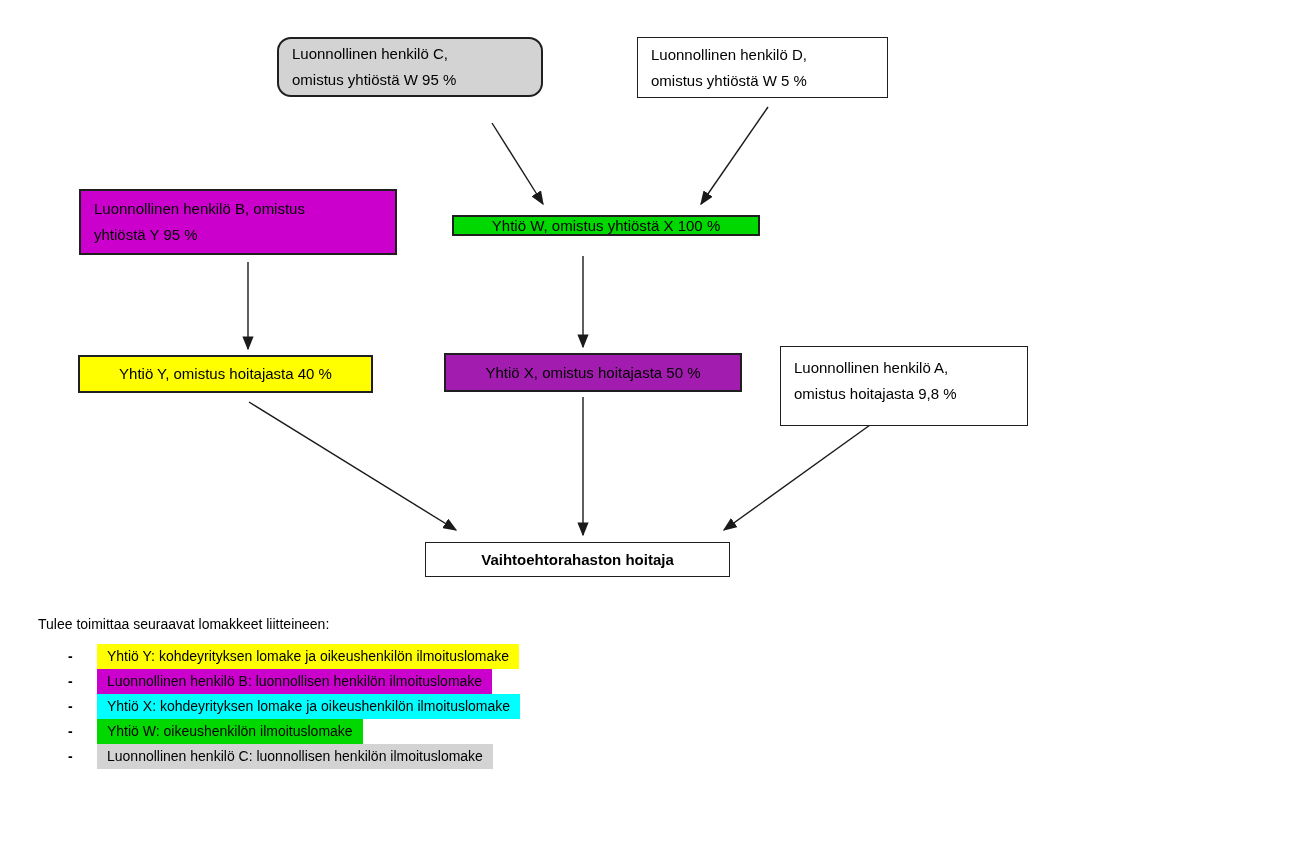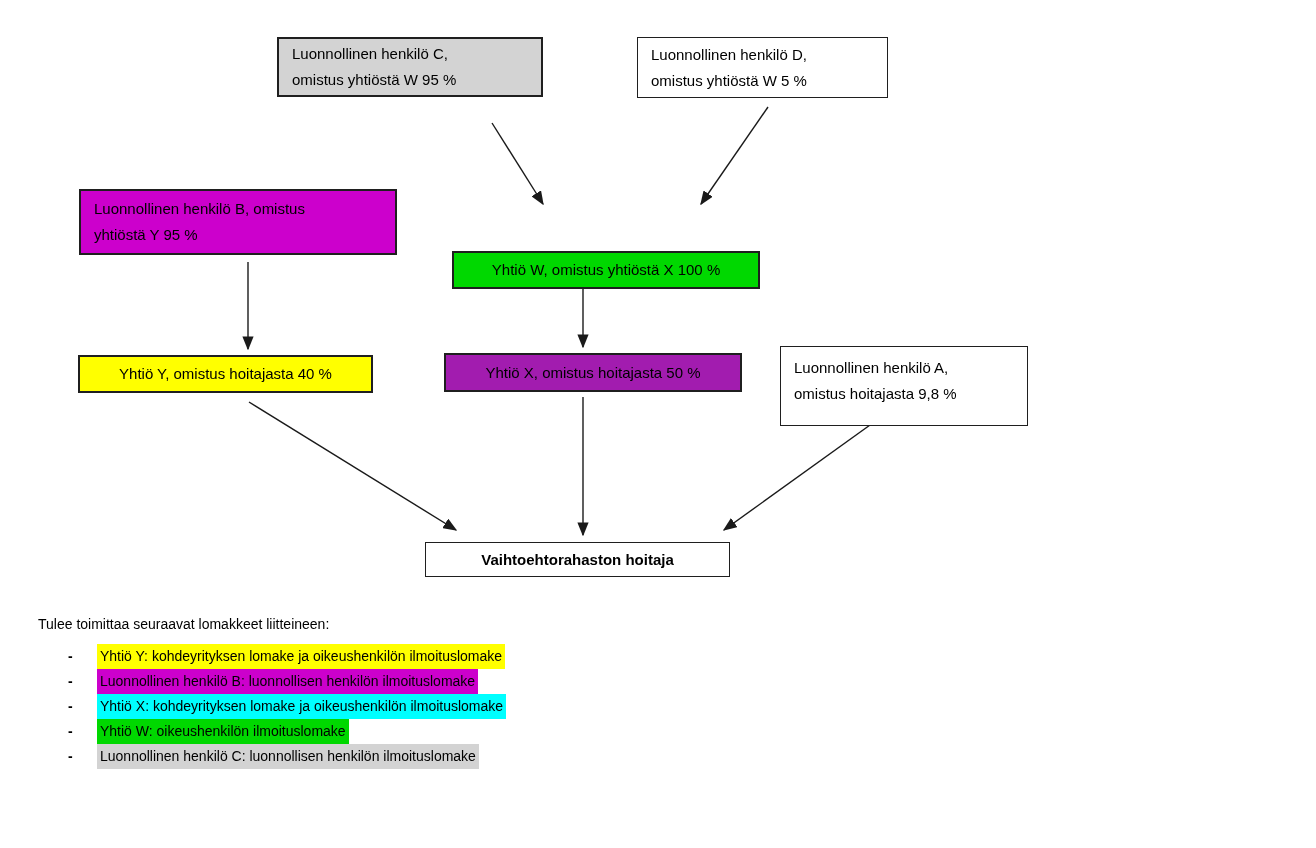--- a/index.html
+++ b/index.html
@@ -28,24 +28,24 @@
     justify-content: center;
     font-size: 15px;
     line-height: 26px;
     padding: 2px 10px 2px 13px;
     white-space: pre-line;
   }
   .node.thin { border-width: 1.5px; }
   .node.top-align { justify-content: flex-start; padding-top: 8px; }
   .node.center-text { align-items: center; text-align: center; padding-left: 4px; padding-right: 4px; }
   .node.bold-text { font-weight: bold; }
-  .box-c { left: 277px; top: 37px;  width: 266px; height: 60px;  background: #d3d3d3; }
+  .box-c { left: 277px; top: 37px;  width: 266px; height: 60px;  background: #d3d3d3; border-radius: 14px; }
   .box-d { left: 637px; top: 37px;  width: 251px; height: 61px; }
   .box-b { left: 79px;  top: 189px; width: 318px; height: 66px;  background: #cc00cc; }
-  .box-w { left: 452px; top: 215px; width: 308px; height: 38px;  background: #00d800; margin-top: 36px; }
+  .box-w { left: 452px; top: 215px; width: 308px; height: 21px;  background: #00d800; }
   .box-y { left: 78px;  top: 355px; width: 295px; height: 38px;  background: #ffff00; }
   .box-x { left: 444px; top: 353px; width: 298px; height: 39px;  background: #a21caf; }
   .box-a { left: 780px; top: 346px; width: 248px; height: 80px; }
   .box-h { left: 425px; top: 542px; width: 305px; height: 35px; }
   .notes {
     position: absolute;
     left: 38px; top: 612px;
     width: 1250px;
     font-size: 14px;
     line-height: 25px;
@@ -55,21 +55,21 @@
     display: flex;
     margin-left: 30px;
     line-height: 25px;
     align-items: baseline;
   }
   .note-row .dash {
     font-weight: bold;
     width: 29px;
     flex: 0 0 29px;
   }
-  .note-row .hl { padding: 0 3px; }
+  .note-row .hl { padding: 0 10px; }
   .hl-yellow  { background: #ffff00; }
   .hl-magenta { background: #cc00cc; }
   .hl-cyan    { background: #00ffff; }
   .hl-green   { background: #00d800; }
   .hl-gray    { background: #d3d3d3; }
   .footer-note {
     position: absolute;
     left: 38px; top: 788px;
     width: 1278px;
     font-size: 14.5px;

